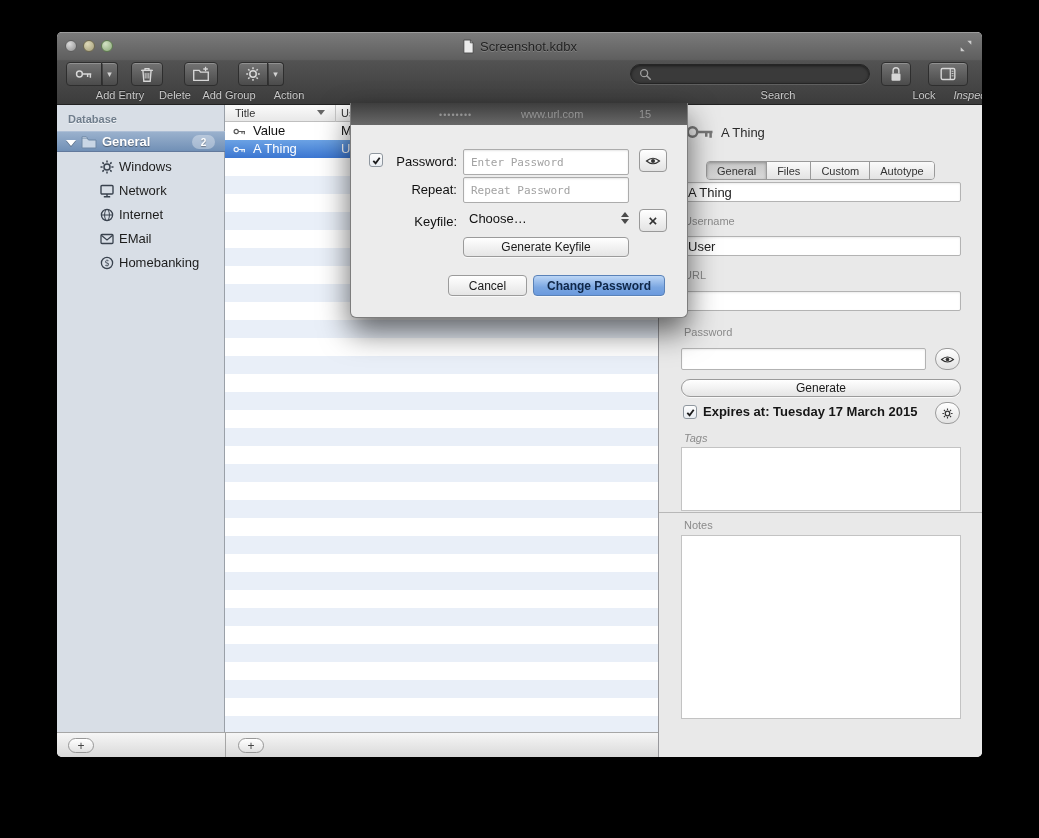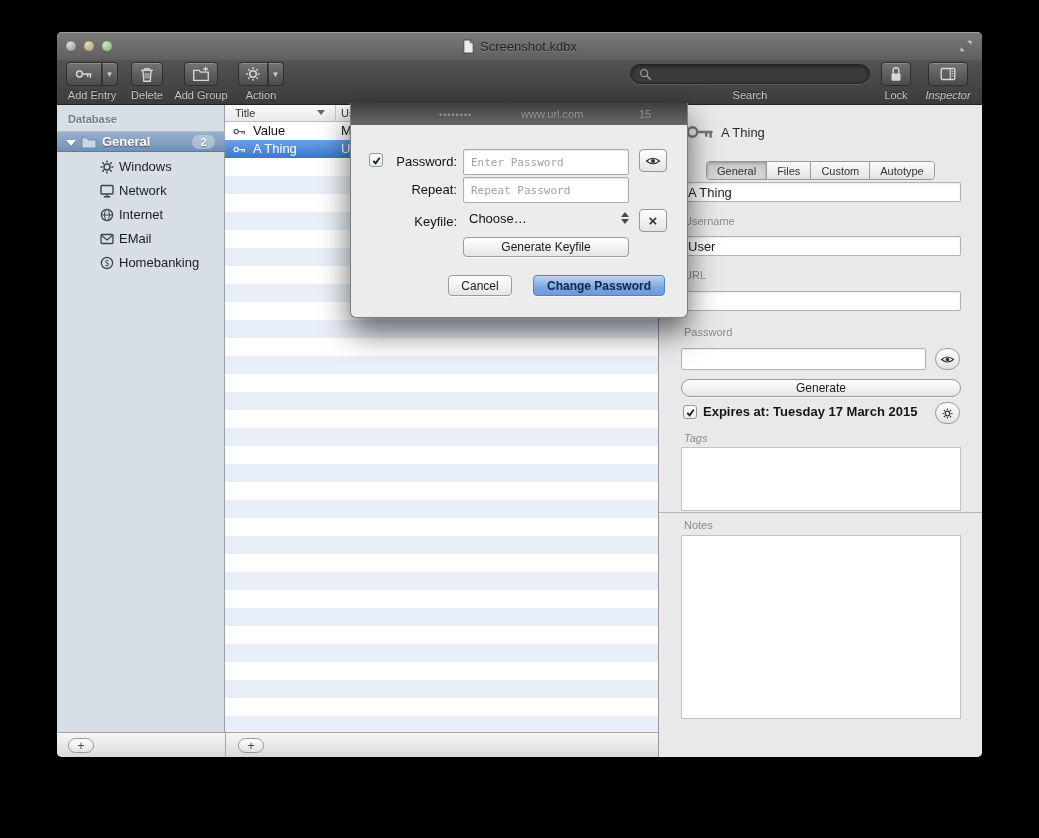--- a/index.html
+++ b/index.html
@@ -17,21 +17,21 @@
   .tl-zoom  { left:44px; background:radial-gradient(circle at 35% 30%, #d3e2c4,#89a877); border:1px solid #5e7a50; }
   .title-wrap { position:absolute; left:0; top:6px; width:925px; height:17px; display:flex; align-items:center; justify-content:center; gap:5px; pointer-events:none; }
   .win-title { font-size:13px; color:#232323; text-shadow:0 1px 0 rgba(255,255,255,.18); }
   .fs-icon { position:absolute; right:8px; top:6px; }
 
   .tb-btn { position:absolute; top:30px; height:24px; display:flex; align-items:center; justify-content:center;
     background:linear-gradient(#737373,#4b4b4b); border:1px solid #2e2e2e; border-radius:4px;
     box-shadow:inset 0 1px 0 rgba(255,255,255,.22); }
   .seg-l { border-radius:4px 0 0 4px; }
   .seg-r { border-radius:0 4px 4px 0; border-left:none; box-shadow:inset 0 1px 0 rgba(255,255,255,.22), inset 1px 0 0 rgba(0,0,0,.35); color:#d2d2d2; font-size:9px; }
-  .tb-label { position:absolute; top:57px; font-size:11px; color:#c7c7c7; text-align:center; text-shadow:0 -1px 0 rgba(0,0,0,.55); }
+  .tb-label { position:absolute; top:57px; font-size:11px; color:#c7c7c7; text-align:center; text-shadow:0 -1px 0 rgba(0,0,0,.55);margin-left:28px; }
   .search-field { position:absolute; left:573px; top:32px; width:240px; height:20px; border-radius:10px;
     background:#3a3a3a; border:1px solid #252525; box-shadow:inset 0 1px 3px rgba(0,0,0,.55), 0 1px 0 rgba(255,255,255,.14);
     display:flex; align-items:center; padding-left:7px; }
 
   
   .sidebar { position:absolute; left:0; top:73px; width:168px; height:627px; background:#d8dee6; border-right:1px solid #9aa0a8; }
   .sb-header { position:absolute; left:11px; top:8px; font-size:11px; font-weight:bold; color:#6f7d8c; text-shadow:0 1px 0 rgba(255,255,255,.6); }
   .sb-group { position:absolute; left:0; top:26px; width:168px; height:21px;
     background:linear-gradient(#9ab1cd,#7190b6); border-top:1px solid #aebfd6; border-bottom:1px solid #62799c; }
   .disclosure { position:absolute; left:9px; top:8px; width:0; height:0; border-left:5px solid transparent; border-right:5px solid transparent; border-top:6px solid #fff; filter:drop-shadow(0 1px 0 rgba(0,0,0,.3)); }
@@ -377,21 +377,21 @@
           <div class="st-dn"></div>
         </div>
       <div class="sqbtn" style="left:288px;top:106px;font-size:15px;font-weight:bold;">
           <span>×</span>
         </div>
 
       <div class="push" style="position:absolute;left:112px;top:134px;width:166px;height:20px;font-size:12px;">
           <span>Generate Keyfile</span>
         </div>
 
-      <div class="push" style="position:absolute;left:97px;top:172px;width:64px;height:21px;font-size:12px;">
+      <div class="push" style="position:absolute;left:97px;top:172px;width:79px;height:21px;font-size:12px;">
           <span>Cancel</span>
         </div>
       <div class="push default-btn" style="position:absolute;left:182px;top:172px;width:132px;height:21px;font-size:12px;">
           <span>Change Password</span>
         </div>
     </div>
 
   </div>
 </div>
 

